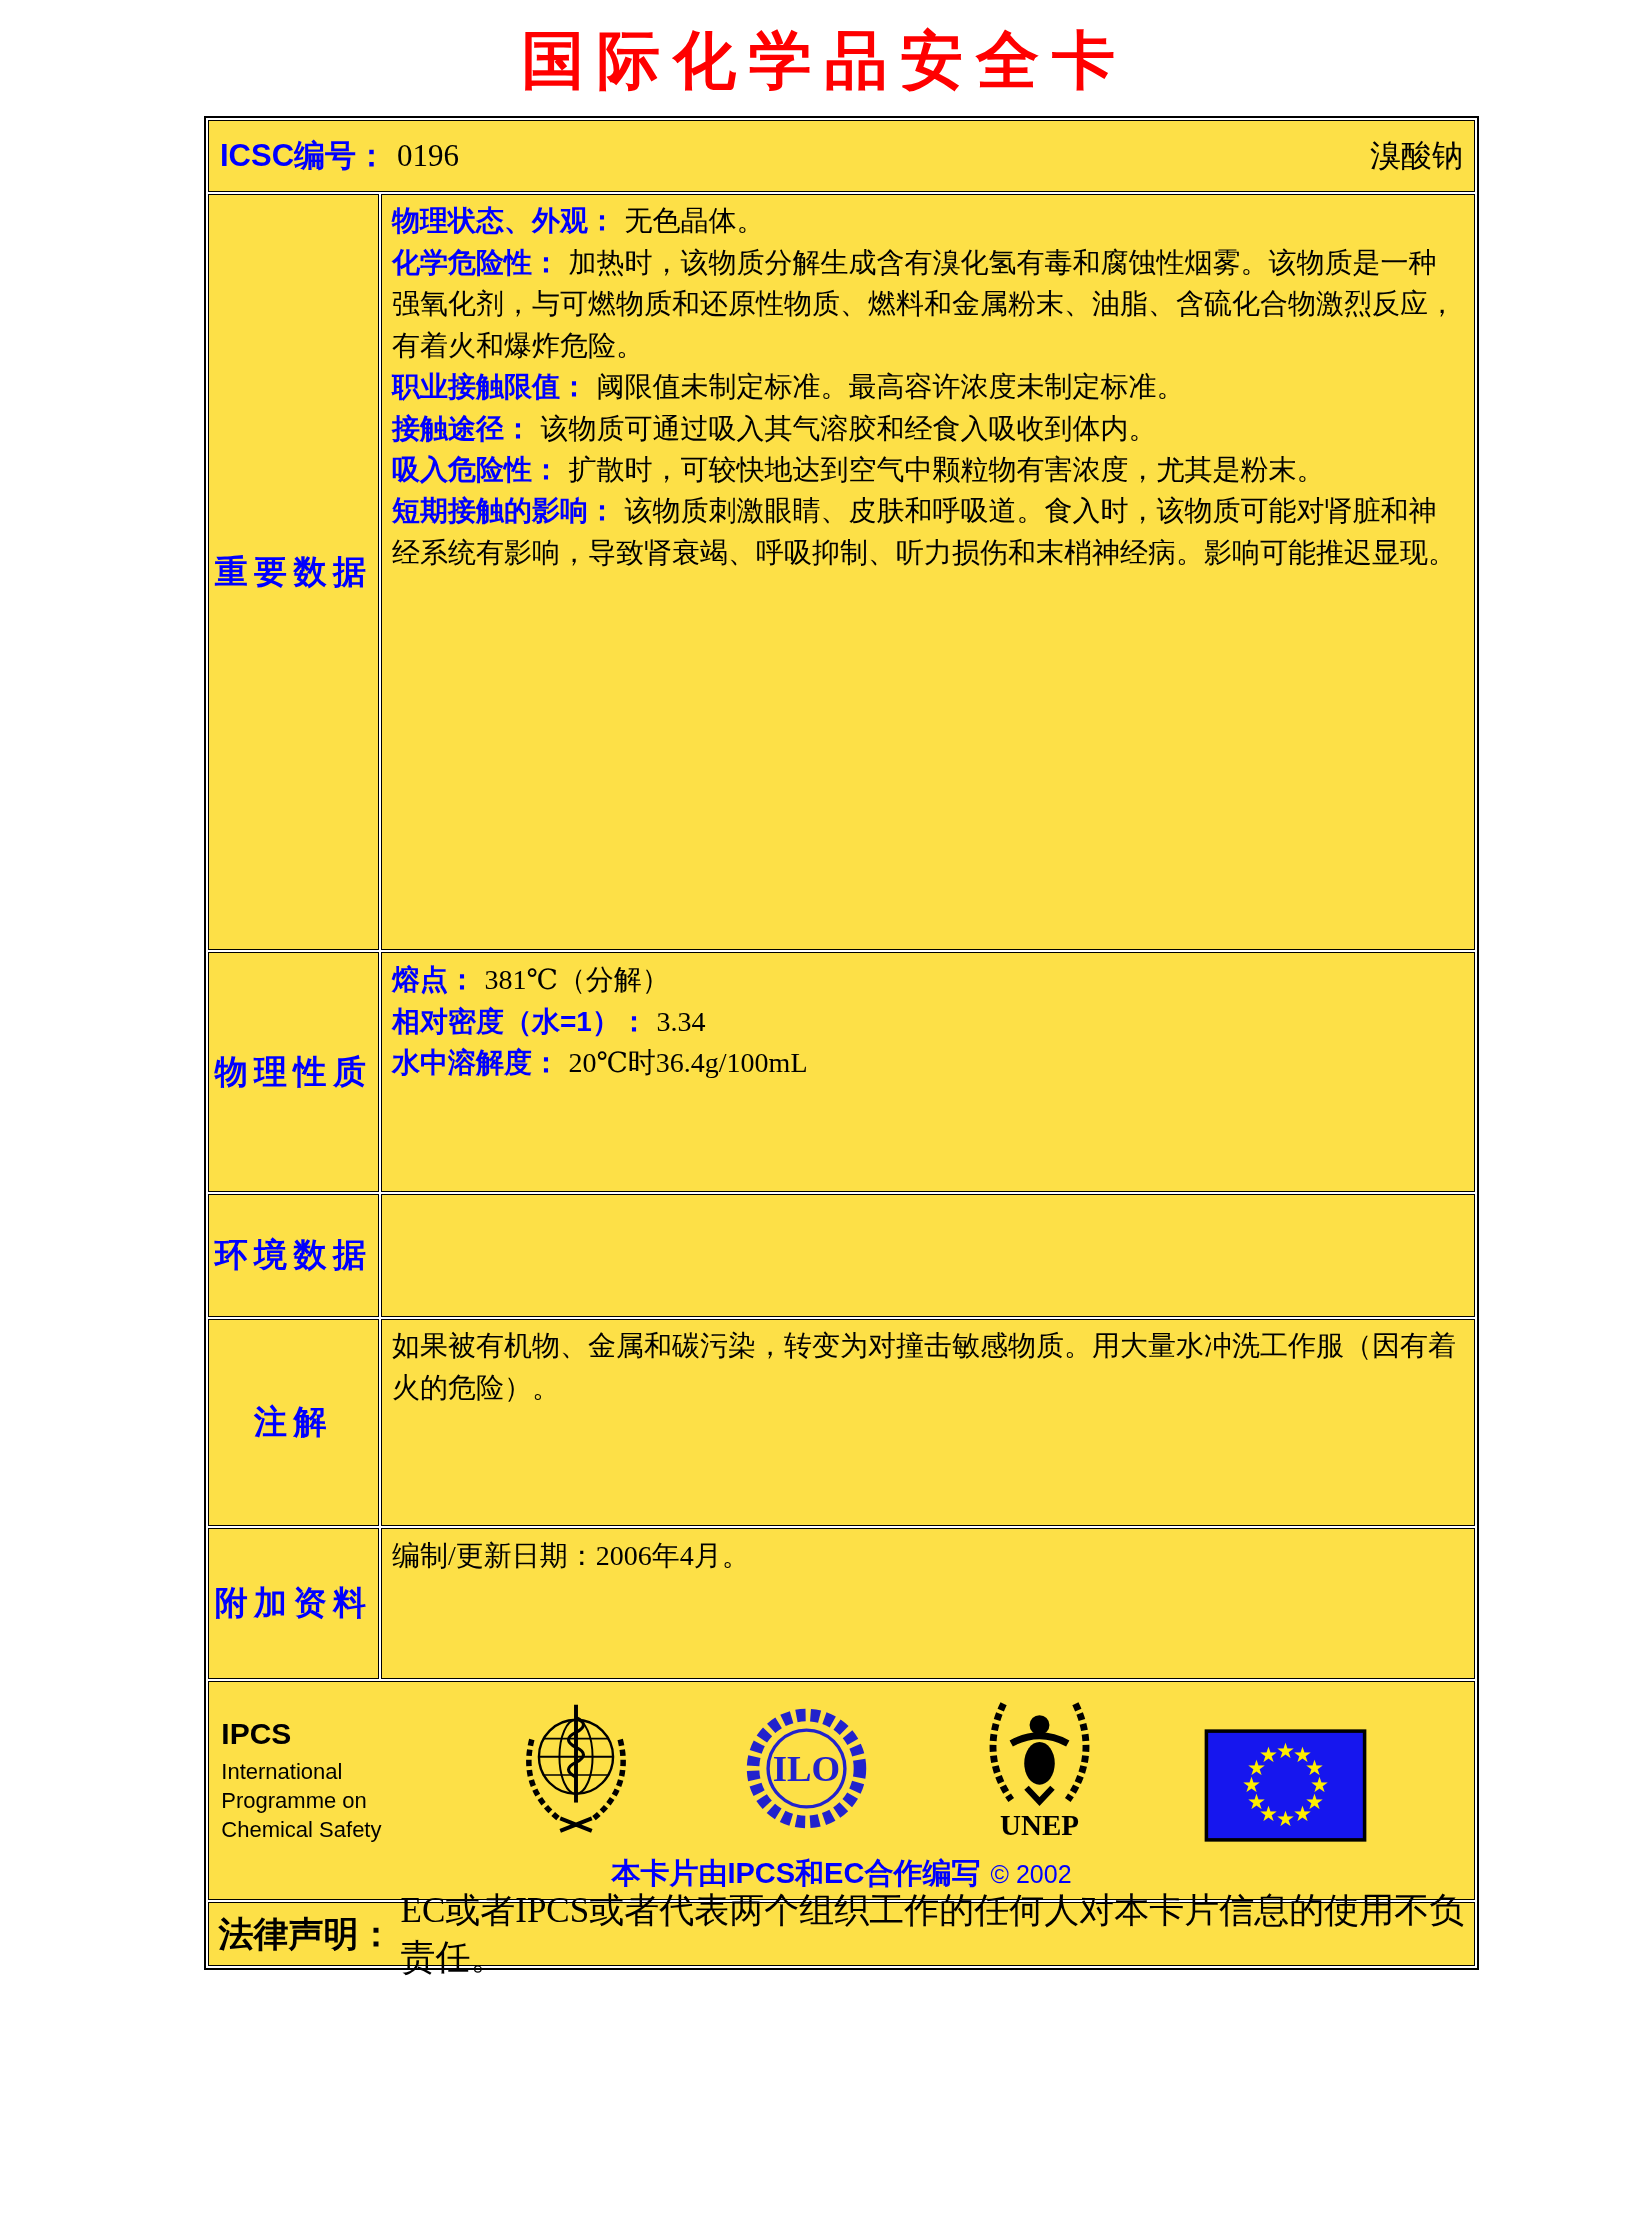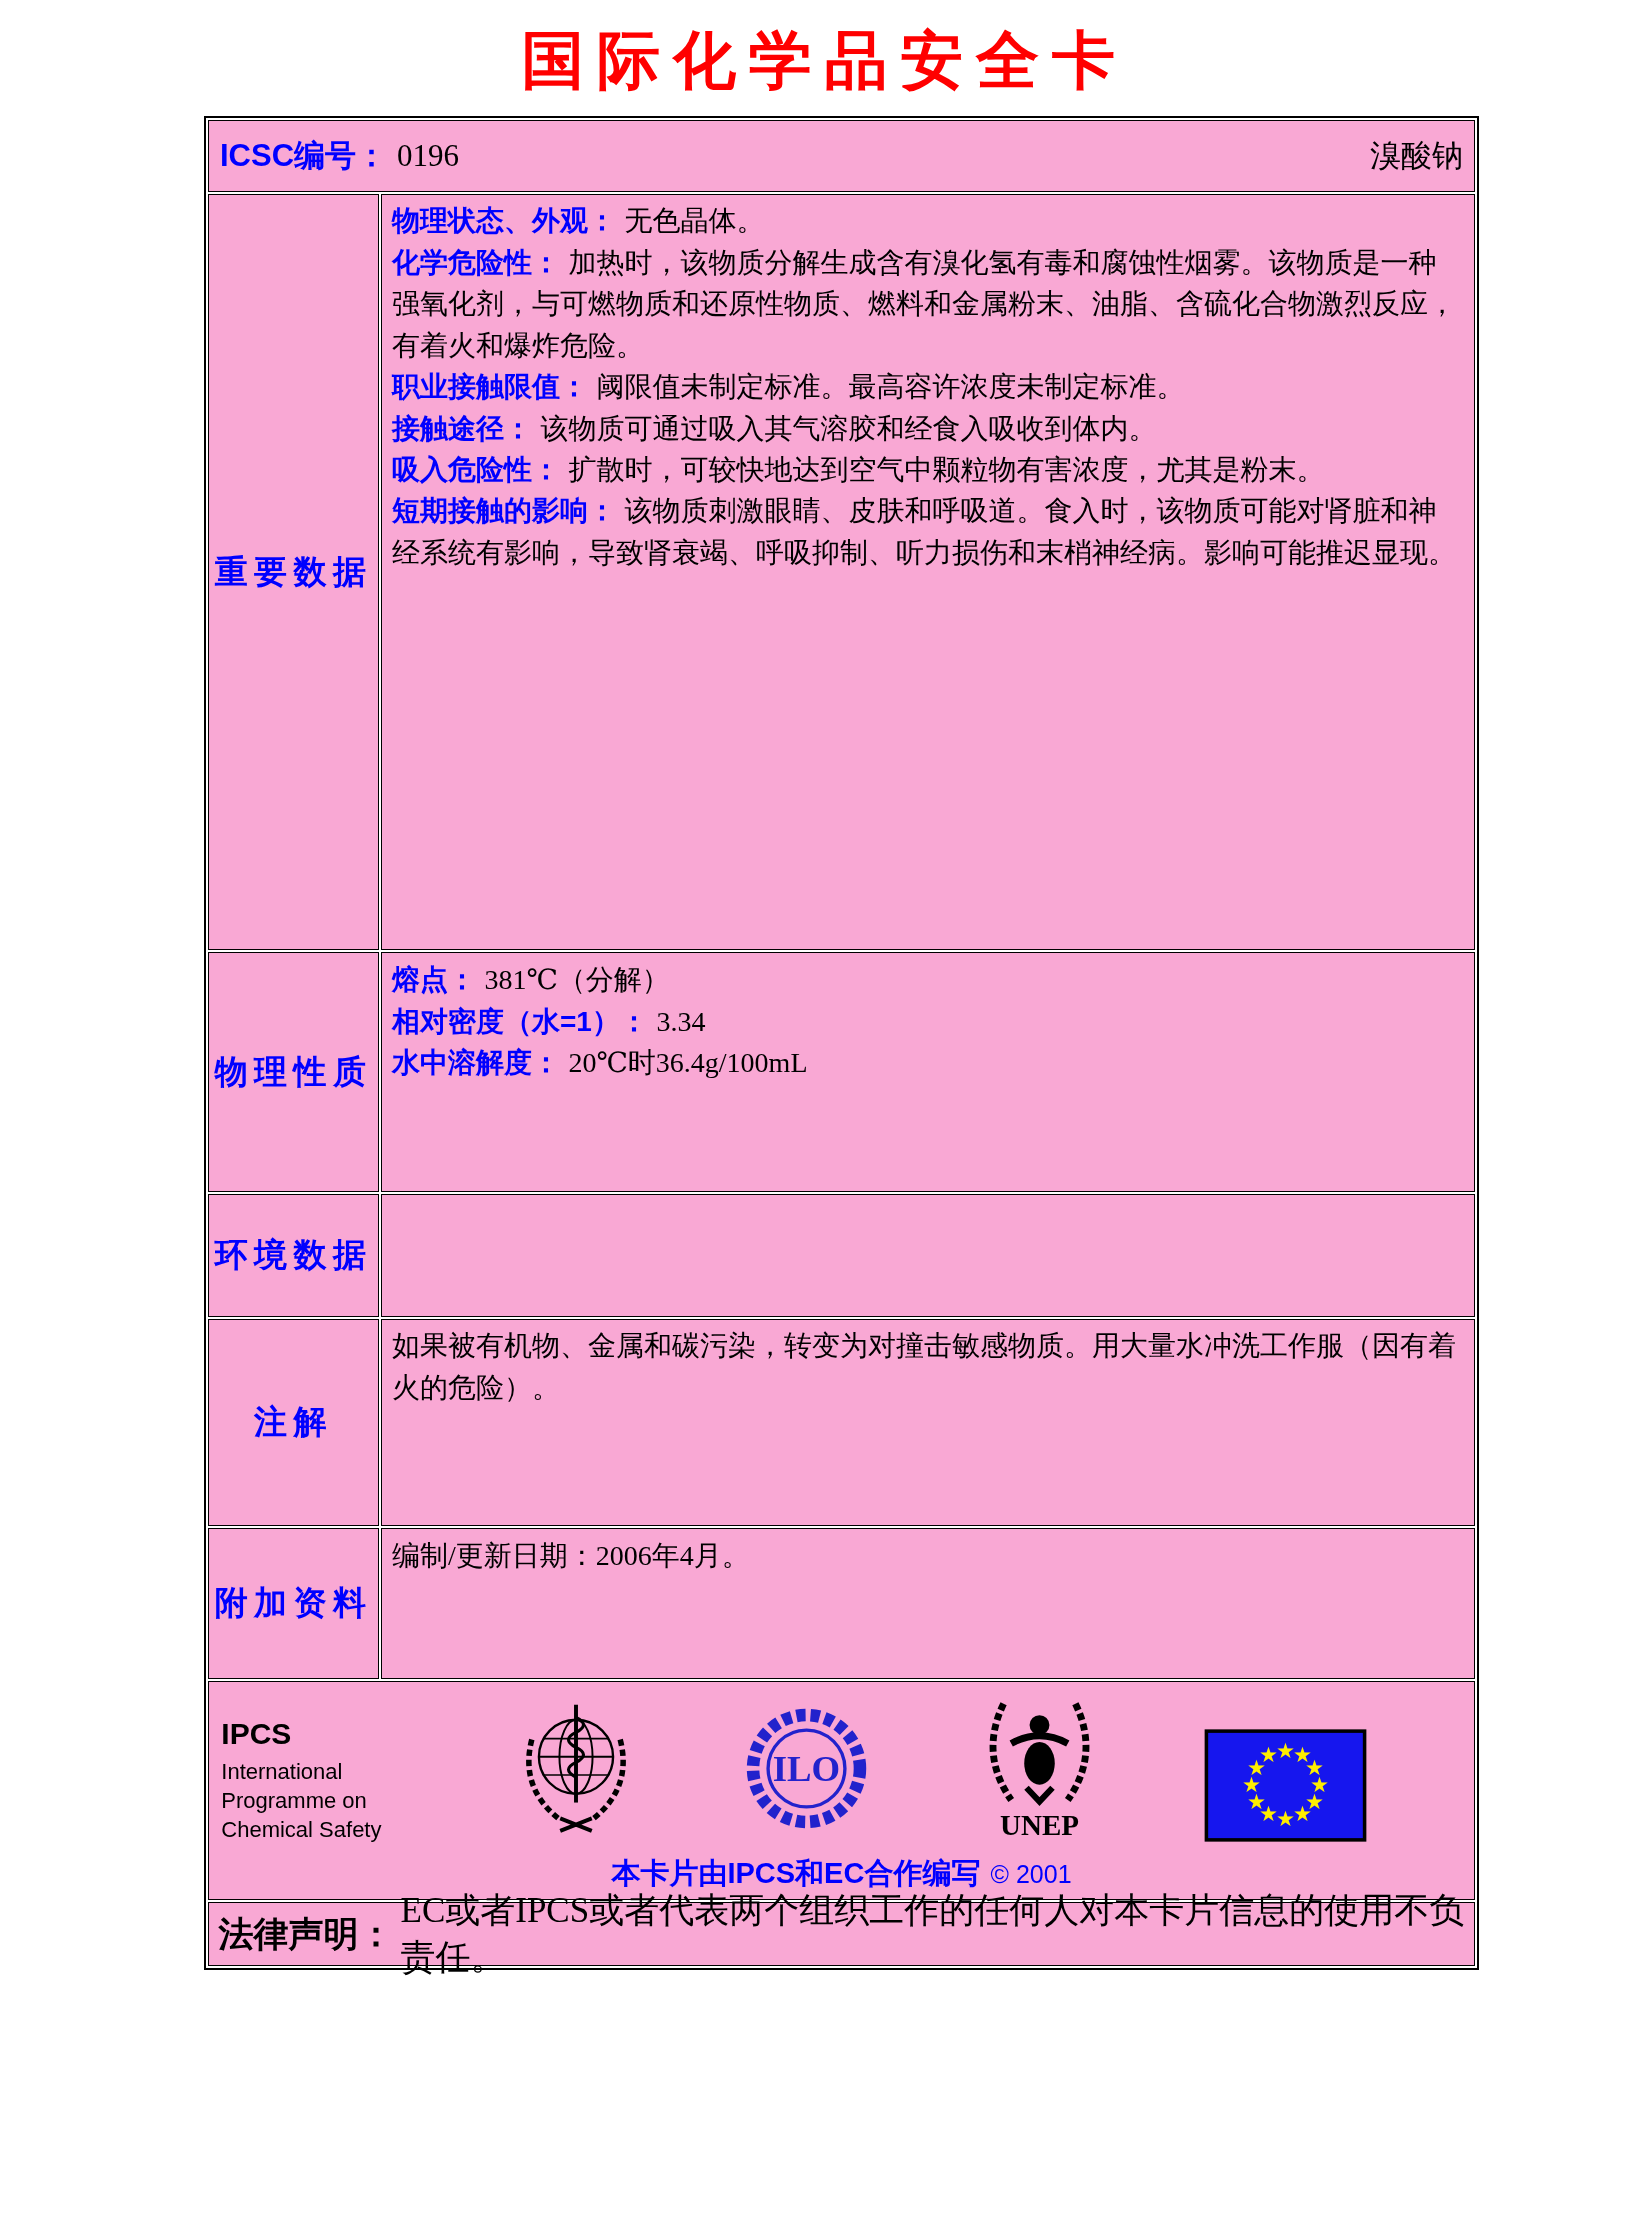--- a/index.html
+++ b/index.html
@@ -9,21 +9,21 @@
   }
   .page-title{
     margin:18.4px 0 11.3px 0;text-align:center;
     color:#ff0000;font-weight:bold;font-size:63px;letter-spacing:12.8px;
     font-family:"Liberation Sans","DejaVu Sans",sans-serif;
   }
   table.card{
     table-layout:fixed;width:1275px;margin:0 0 0 204px;
     border:2.8px solid #000;border-collapse:separate;border-spacing:2.8px;background:#fff;
   }
-  td{border:1.4px solid #000;vertical-align:top;background:#f9a8d4;}
+  td{border:1.4px solid #000;vertical-align:top;background:#fde047;}
   col.lblcol{width:171px;}
   
   tr.r1 td{height:68px;}
   tr.r2 td{height:742px;}
   tr.r3 td{height:225px;}
   tr.r4 td{height:108px;}
   tr.r5 td{height:193px;}
   tr.r6 td{height:136px;}
   tr.r7 td{height:193px;}
   tr.r8 td{height:60px;}
@@ -188,21 +188,21 @@
                       <text x="67" y="89">★</text>
                     <text x="74" y="65">★</text>
                       <text x="91" y="47">★</text>
                   </g>
                 </svg>
               </span>
             </div>
 
             <div class="copyright">
               <span class="cjk">本卡片由IPCS和EC合作编写</span>
-              <span class="year">© 2001</span>
+              <span class="year">© 2002</span>
             </div>
           </div>
         </td>
       </tr>
 
       <tr class="r8">
         <td colspan="2">
           <div class="legal-inner">
             <span class="legal-label">法律声明：</span>
             <span class="legal-text">EC或者IPCS或者代表两个组织工作的任何人对本卡片信息的使用不负责任。</span>

